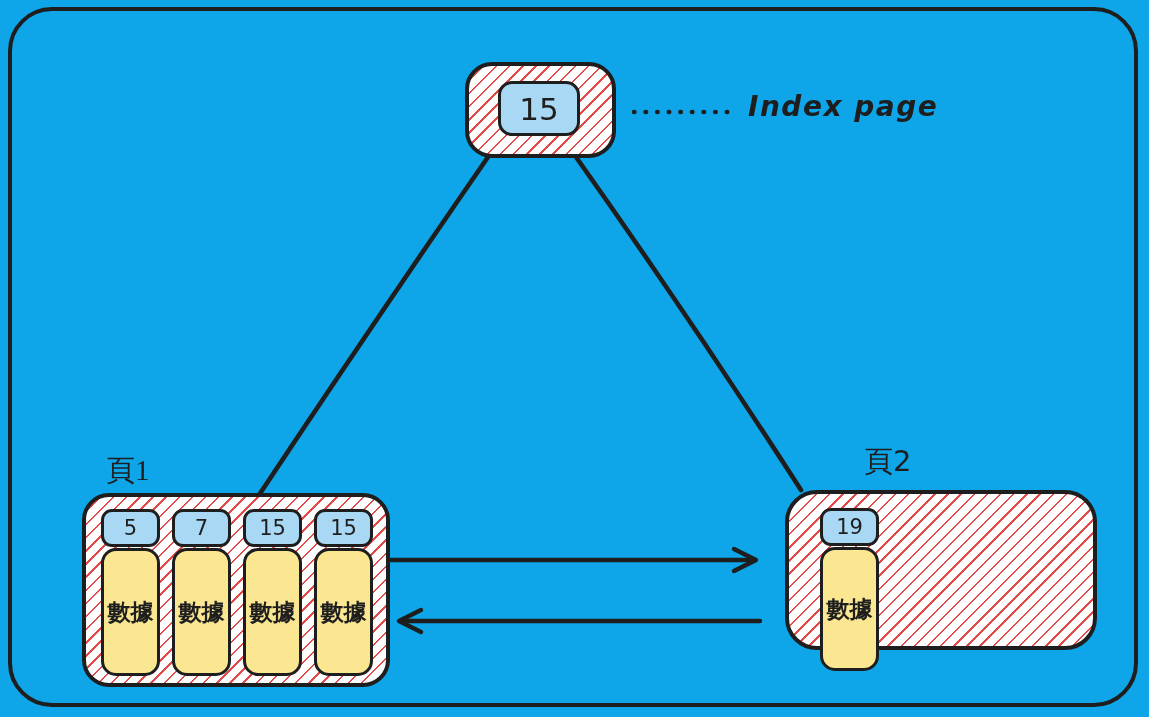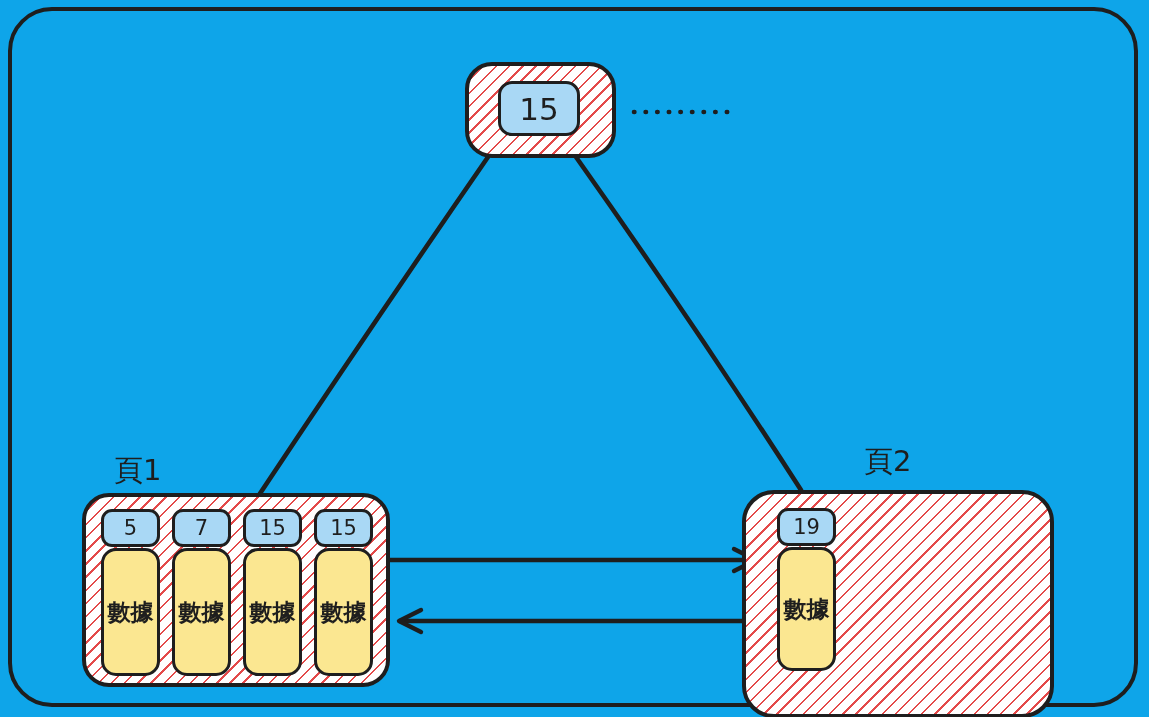--- a/index.html
+++ b/index.html
@@ -73,30 +73,30 @@
     font-weight: 600;
     letter-spacing: 1.5px;
     white-space: nowrap;
   }
   .page-label {
     position: absolute;
     font-size: 29px;
     font-weight: 500;
     white-space: nowrap;
   }
-  .page1-label { left: 114px; top: 451px; }
+  .page1-label { left: 106px; top: 451px; font-family: Liberation Serif, serif; }
   .page2-label { left: 864px; top: 442px; }
   .page1-node {
     left: 82px; top: 493px;
     width: 308px; height: 194px;
     border-radius: 27px;
   }
   .page2-node {
-    left: 742px; top: 490px;
-    width: 312px; height: 228px;
+    left: 785px; top: 490px;
+    width: 312px; height: 160px;
     border-radius: 32px;
   }
   .slot {
     position: absolute;
     top: 0;
     width: 59px;
     height: 100%;
   }
   .slot-key {
     left: 0; top: 12px;
@@ -147,20 +147,21 @@
   </svg>
 
   <div class="outer-frame"></div>
 
   <div class="hatch index-node">
     <div class="key-cell index-key">
       <span>15</span>
     </div>
   </div>
 
+  <div class="annotation">Index page</div>
 
   <div class="page-label page1-label">頁1</div>
   <div class="hatch page1-node">
     <div class="slot s1">
       <div class="key-cell slot-key">
         <span>5</span>
       </div>
       <div class="data-cell">
         <span>數據</span>
       </div>

